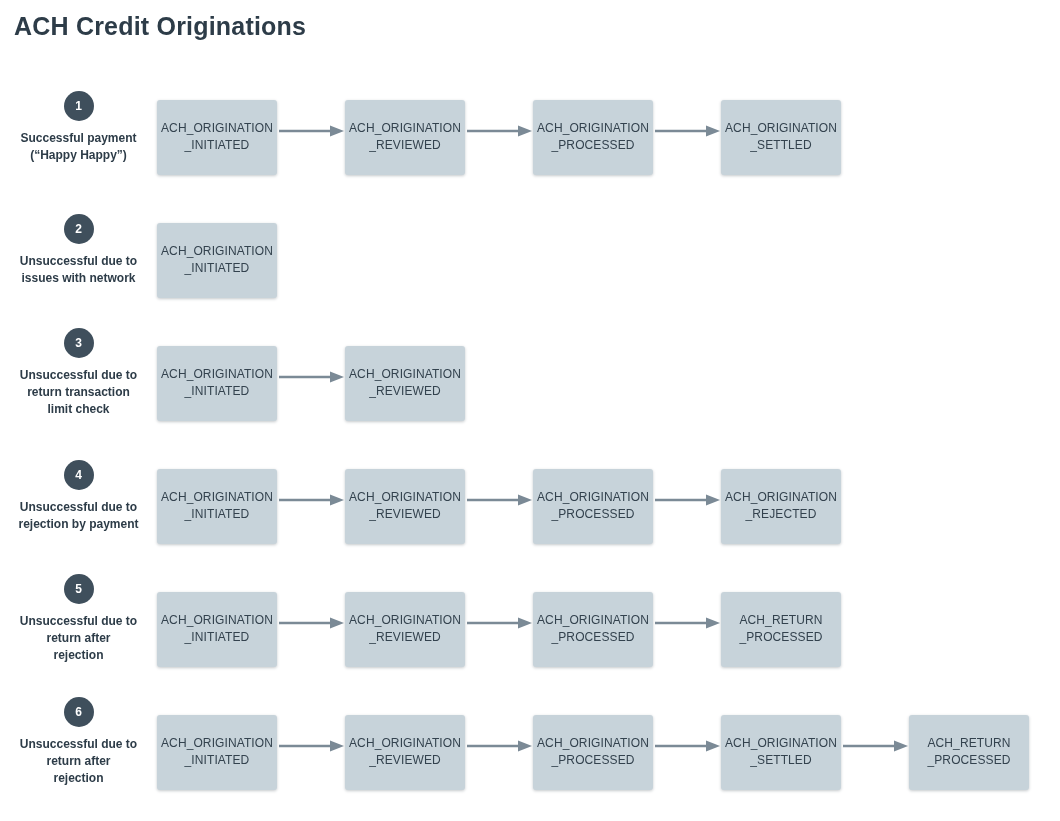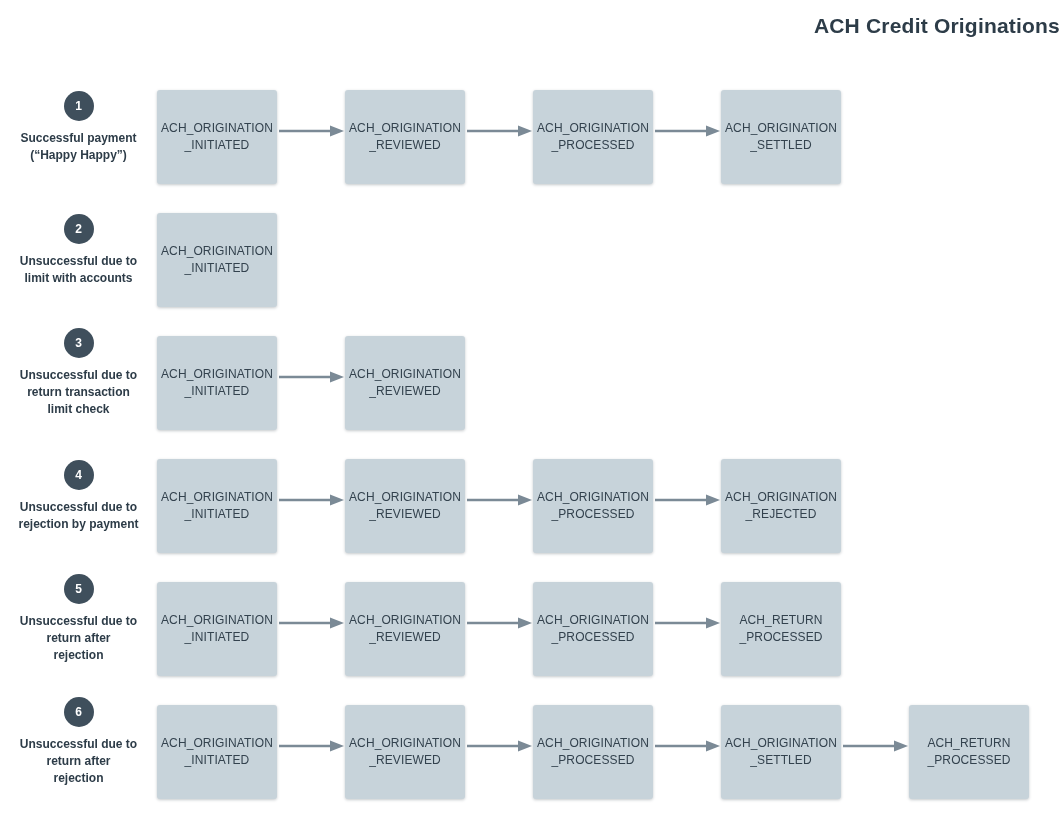--- a/index.html
+++ b/index.html
@@ -10,27 +10,26 @@
   }
   body {
     width: 1060px;
     height: 821px;
     overflow: hidden;
   }
   .page {
     padding: 12px 0 0 14px;
   }
   .page-title {
-    font-size: 21px;
+    font-size: 25px;
     line-height: 28px;
     font-weight: 700;
     letter-spacing: 0.2px;
     color: var(--title-text, #2d3c48);
     margin: 0;
-    text-align: right;
   }
   .rows {
     margin-top: 46px;
   }
   .flow-row {
     display: flex;
     align-items: center;
     height: 90px;
     margin-bottom: 33px;
   }
@@ -71,21 +70,21 @@
     line-height: 17px;
     text-align: center;
     white-space: nowrap;
   }
   .steps {
     display: flex;
     align-items: center;
   }
   .box {
     width: 120px;
-    height: 94px;
+    height: 75px;
     background: var(--box-fill, #c7d3da);
     border-radius: 3px;
     display: flex;
     flex-direction: column;
     align-items: center;
     justify-content: center;
     box-shadow: 0 1px 3px rgba(45, 60, 72, 0.28);
     flex: 0 0 auto;
     margin-top: 12px;
   }
@@ -161,21 +160,21 @@
             <div class="box-line">ACH_ORIGINATION</div>
             <div class="box-line">_SETTLED</div>
           </div>
         </div>
       </div>
       <div class="flow-row">
         <div class="label-col">
           <div class="circle">2</div>
           <div class="label-text">
             <div class="label-line">Unsuccessful due to</div>
-            <div class="label-line">limit with accounts</div>
+            <div class="label-line">issues with network</div>
           </div>
         </div>
         <div class="steps">
           <div class="box">
             <div class="box-line">ACH_ORIGINATION</div>
             <div class="box-line">_INITIATED</div>
           </div>
         </div>
       </div>
       <div class="flow-row">

